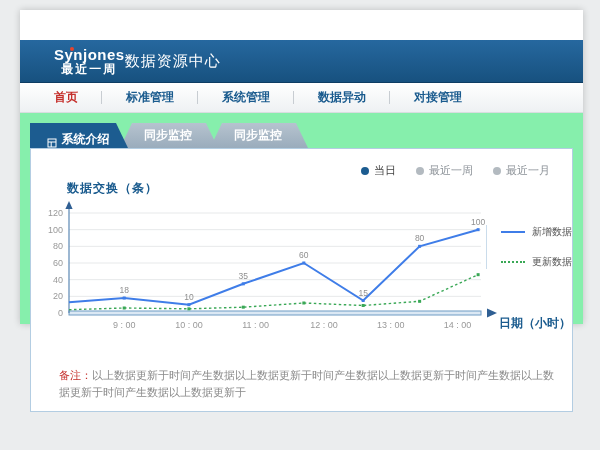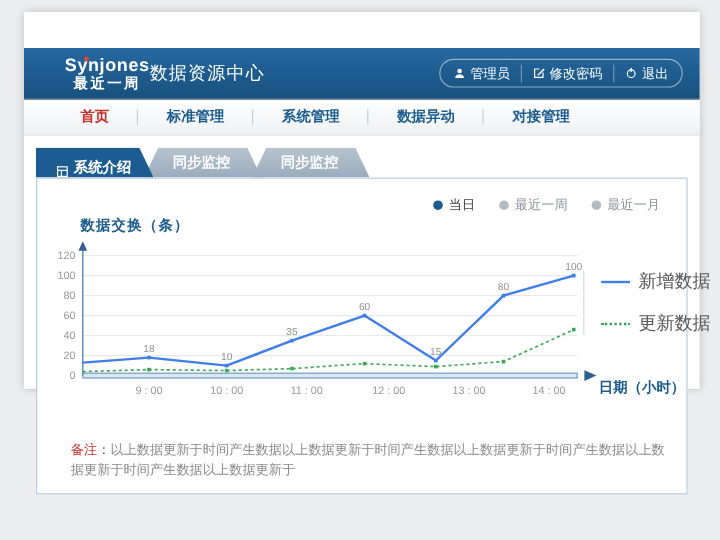--- a/index.html
+++ b/index.html
@@ -1,32 +1,32 @@
 <!DOCTYPE html>
 <html><head>
 <meta charset="utf-8">
 <style>
   html,body{margin:0;padding:0;}
   body{width:600px;height:450px;background:#ebedee;font-family:"Liberation Sans","DejaVu Sans",sans-serif;overflow:hidden;}
   .stage{position:relative;width:600px;height:450px;}
-  .page{position:absolute;left:20px;top:10px;width:563px;height:314px;background:#ffffff;box-shadow:0 0 7px rgba(0,0,0,.20);}
+  .page{position:absolute;left:20px;top:10px;width:563px;height:314px;background:#86efac;box-shadow:0 0 7px rgba(0,0,0,.20);}
   .topstrip{height:30px;background:#fff;}
   
   .hdr{height:42px;background:linear-gradient(#26689f,#17517f);border-bottom:1px solid #0e3d63;display:flex;align-items:center;position:relative;}
   .logo{margin-left:34px;color:#fff;text-align:center;line-height:1.05;position:relative;cursor:pointer;}
   .logo-en{font-size:15px;font-weight:bold;letter-spacing:.5px;}
   .logo-en::after{content:"";position:absolute;width:4px;height:4px;background:#e8442e;border-radius:50%;top:0px;left:16px;}
   .logo-cn{font-size:12px;font-weight:bold;letter-spacing:2px;}
   .app-title{color:#fff;font-size:15px;letter-spacing:1px;}
   .userbar{position:absolute;right:14px;top:50%;transform:translateY(-50%);display:flex;align-items:center;border:1px solid rgba(255,255,255,.5);border-radius:12px;height:22px;padding:0 2px;}
   .user-item{display:flex;align-items:center;gap:4px;color:#fff;font-size:11px;padding:0 9px;cursor:pointer;white-space:nowrap;}
   .user-item:not(:last-child){border-right:1px solid rgba(255,255,255,.35);}
   .user-item svg{width:10px;height:10px;}
   
-  .nav{height:29px;background:linear-gradient(#ffffff,#eef1f3);border-bottom:1px solid #d9dde0;display:flex;align-items:center;padding-left:23px;}
+  .nav{height:29px;background:linear-gradient(#ffffff,#eef1f3);border-bottom:1px solid #d9dde0;display:flex;align-items:center;padding-left:10px;}
   .nav-item{font-size:12px;font-weight:bold;color:#1a5b8e;padding:0 24px;position:relative;cursor:pointer;line-height:29px;}
   .nav-item.active{color:#c5302c;}
   .nav-item:not(:last-child)::after{content:"";position:absolute;right:0;top:8px;height:13px;width:1px;background:#c8cdd2;}
   
   .content{padding:10px 10px 0 10px;}
   .tabs{display:flex;height:25px;align-items:flex-end;}
   .tab{position:relative;color:#fff;font-size:12px;font-weight:bold;height:25px;display:flex;align-items:center;justify-content:center;gap:5px;padding:0 14px 0 12px;min-width:72px;cursor:pointer;}
   .tab.active{background:#1c5c90;clip-path:polygon(0 0,calc(100% - 12px) 0,100% 100%,0 100%);z-index:2;align-items:flex-end;}
   .tab.inactive{background:linear-gradient(#b6c3cf,#9aacbc);clip-path:polygon(12px 0,calc(100% - 12px) 0,100% 100%,0 100%);margin-left:-8px;z-index:1;}
   .tab svg{width:10px;height:10px;}
@@ -35,63 +35,41 @@
   .radios{position:absolute;top:14px;right:22px;display:flex;gap:20px;align-items:center;}
   .radio{display:flex;align-items:center;gap:5px;font-size:11px;color:#8a9096;cursor:pointer;}
   .radio .dot{width:8px;height:8px;border-radius:50%;background:#b3bac0;}
   .radio.active{color:#444;}
   .radio.active .dot{background:#1c5c90;}
   
   .ylabel{position:absolute;top:31px;left:36px;font-size:12px;font-weight:bold;color:#1a5b8e;letter-spacing:1px;}
   #chart{position:absolute;top:52px;left:12px;}
   .xlabel{position:absolute;top:166px;left:468px;font-size:12px;font-weight:bold;color:#1a5b8e;}
   .legend{position:absolute;top:76px;left:455px;border-left:1px solid #cadceb;padding-left:14px;display:flex;flex-direction:column;gap:16px;}
-  .leg-item{display:flex;align-items:center;gap:7px;font-size:15px;color:#555;white-space:nowrap;justify-content:space-between;}
+  .leg-item{display:flex;align-items:center;gap:7px;font-size:10px;color:#555;white-space:nowrap;justify-content:space-between;}
   .leg-swatch{width:24px;height:0;border-top:2px solid #000;}
   .leg-swatch.dotted{border-top-style:dotted;}
   .note{position:absolute;top:218px;left:28px;right:18px;font-size:11px;color:#8a8a8a;line-height:1.5;}
   .note-label{color:#c5302c;}
   .tick{font-family:"Liberation Sans","DejaVu Sans",sans-serif;font-size:9px;fill:#999;}
   .dlabel{font-family:"Liberation Sans","DejaVu Sans",sans-serif;font-size:8.5px;fill:#8f8f8f;}
 </style>
 </head>
 <body>
 
 <div class="stage">
   <div class="page">
     <div class="topstrip"></div>
 
     <header class="hdr">
       <div class="logo">
         <div class="logo-en">Synjones</div>
         <div class="logo-cn">最近一周</div>
       </div>
       <div class="app-title">数据资源中心</div>
-      <div class="userbar">
-        <div class="user-item">
-          <svg viewBox="0 0 10 10">
-              <path fill="#fff" d="M5 1.2a1.9 1.9 0 1 1 0 3.8 1.9 1.9 0 0 1 0-3.8zM1.2 9c.2-2 1.8-3.2 3.8-3.2S8.6 7 8.8 9z"></path>
-            </svg>
-          <span>管理员</span>
-        </div>
-        <div class="user-item">
-          <svg viewBox="0 0 10 10">
-              <path fill="none" stroke="#fff" stroke-width="1" d="M8.5 4.5v4h-7v-7h4"></path>
-              <path fill="#fff" d="M4.2 5.8 9 1l.9.9-4.8 4.8-1.4.5z"></path>
-            </svg>
-          <span>修改密码</span>
-        </div>
-        <div class="user-item">
-          <svg viewBox="0 0 10 10">
-              <circle cx="5" cy="5.4" r="3.2" fill="none" stroke="#fff" stroke-width="1"></circle>
-              <path stroke="#fff" stroke-width="1.2" d="M5 .6v3.2"></path>
-            </svg>
-          <span>退出</span>
-        </div>
-      </div>
     </header>
 
     <nav class="nav" id="main-nav">
         <div class="nav-item active">首页</div>
         <div class="nav-item">标准管理</div>
         <div class="nav-item">系统管理</div>
         <div class="nav-item">数据异动</div>
         <div class="nav-item">对接管理</div>
       </nav>
 

